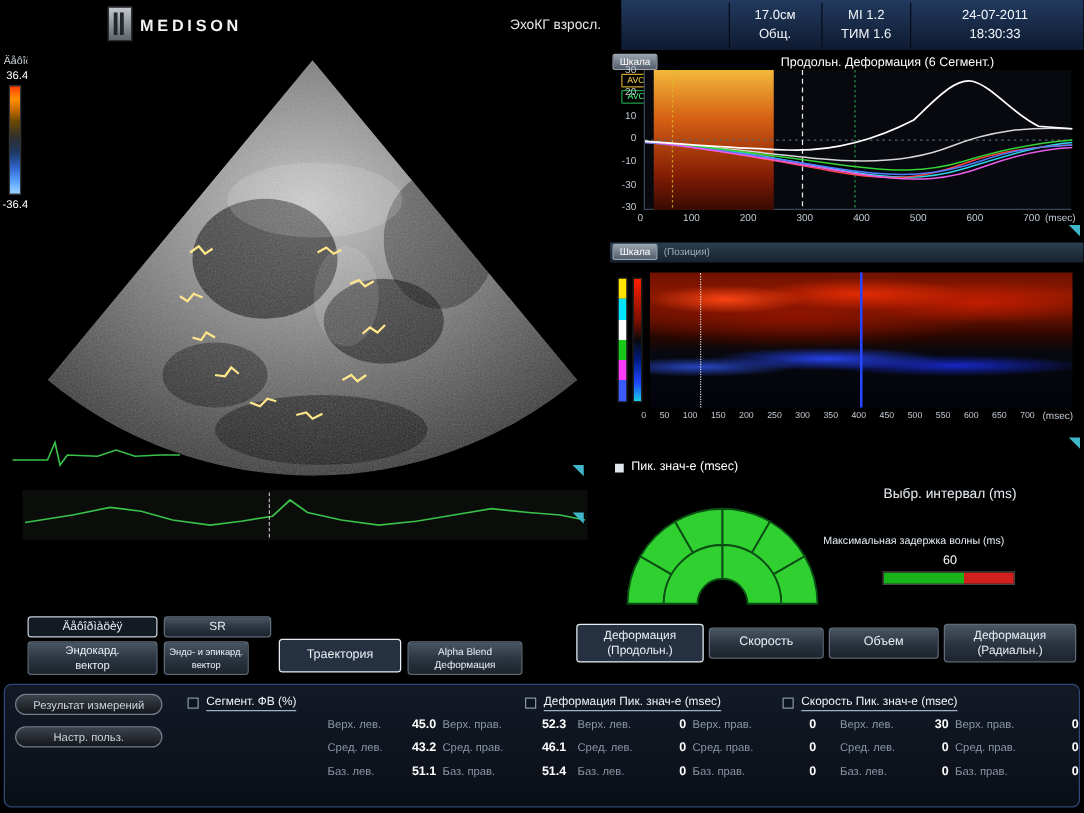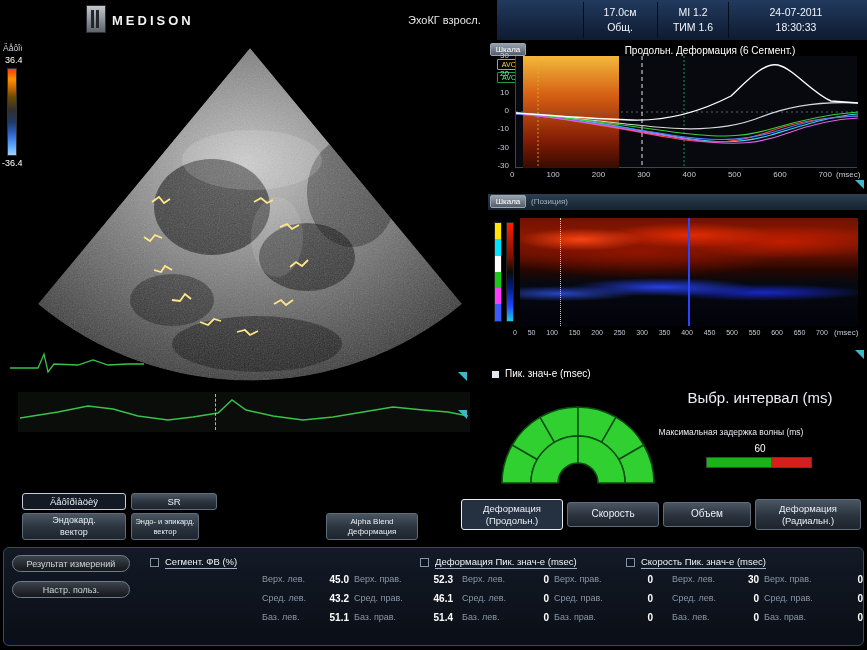--- a/index.html
+++ b/index.html
@@ -223,39 +223,42 @@
       <path d="M14.2,62 A76,76 0 0 1 42,34.2 L56.5,59.3 A47,47 0 0 0 39.3,76.5 Z"></path>
       <path d="M42,34.2 A76,76 0 0 1 80,24 L80,53 A47,47 0 0 0 56.5,59.3 Z"></path>
       <path d="M80,24 A76,76 0 0 1 118,34.2 L103.5,59.3 A47,47 0 0 0 80,53 Z"></path>
       <path d="M118,34.2 A76,76 0 0 1 145.8,62 L120.7,76.5 A47,47 0 0 0 103.5,59.3 Z"></path>
       <path d="M145.8,62 A76,76 0 0 1 156,100 L127,100 A47,47 0 0 0 120.7,76.5 Z"></path>
       <path d="M33,100 A47,47 0 0 1 80,53 L80,80 A20,20 0 0 0 60,100 Z"></path>
       <path d="M80,53 A47,47 0 0 1 127,100 L100,100 A20,20 0 0 0 80,80 Z"></path>
     </g>
   </svg>
 
-  <div class="abs" style="left:660px;top:389px;width:200px;text-align:center;font-size:15px;color:#e8eef4">Выбр. интервал (ms)</div>
+  <div class="abs" style="left:660px;top:389px;width:200px;text-align:center;font-size:11px;color:#e8eef4">Выбр. интервал (ms)</div>
   <div class="abs" style="left:624px;top:427px;width:214px;text-align:center;font-size:8.5px;color:#e8eef4">Максимальная задержка волны (ms)</div>
   <div class="abs" style="left:660px;top:443px;width:200px;text-align:center;font-size:10px;color:#fff">60</div>
   <div class="abs" style="left:706px;top:457px;width:106px;height:11px;border:1px solid #444;
               background:linear-gradient(to right,#19b419 0%,#19b419 62%,#d41f1f 62%,#d41f1f 100%)"></div>
 
   <div class="btn outline" style="left:22px;top:493px;width:104px;height:17px;font-size:9.5px">
     <span>Äåôîðìàöèÿ</span>
   </div>
   <div class="btn" style="left:131px;top:493px;width:86px;height:17px;font-size:9.5px">
     <span>SR</span>
   </div>
   <div class="btn" style="left:22px;top:513px;width:104px;height:27px">
     <span>Эндокард.</span>
     <span>вектор</span>
   </div>
   <div class="btn" style="left:131px;top:513px;width:68px;height:27px;font-size:7.5px">
     <span>Эндо- и эпикард.</span>
     <span>вектор</span>
+  </div>
+  <div class="btn active" style="left:223px;top:511px;width:98px;height:27px;font-size:10px">
+    <span>Траектория</span>
   </div>
   <div class="btn" style="left:326px;top:513px;width:92px;height:27px;font-size:8px">
     <span>Alpha Blend</span>
     <span>Деформация</span>
   </div>
 
   <div class="btn active" style="left:461px;top:499px;width:102px;height:31px;font-size:9.5px">
     <span>Деформация</span>
     <span>(Продольн.)</span>
   </div>

